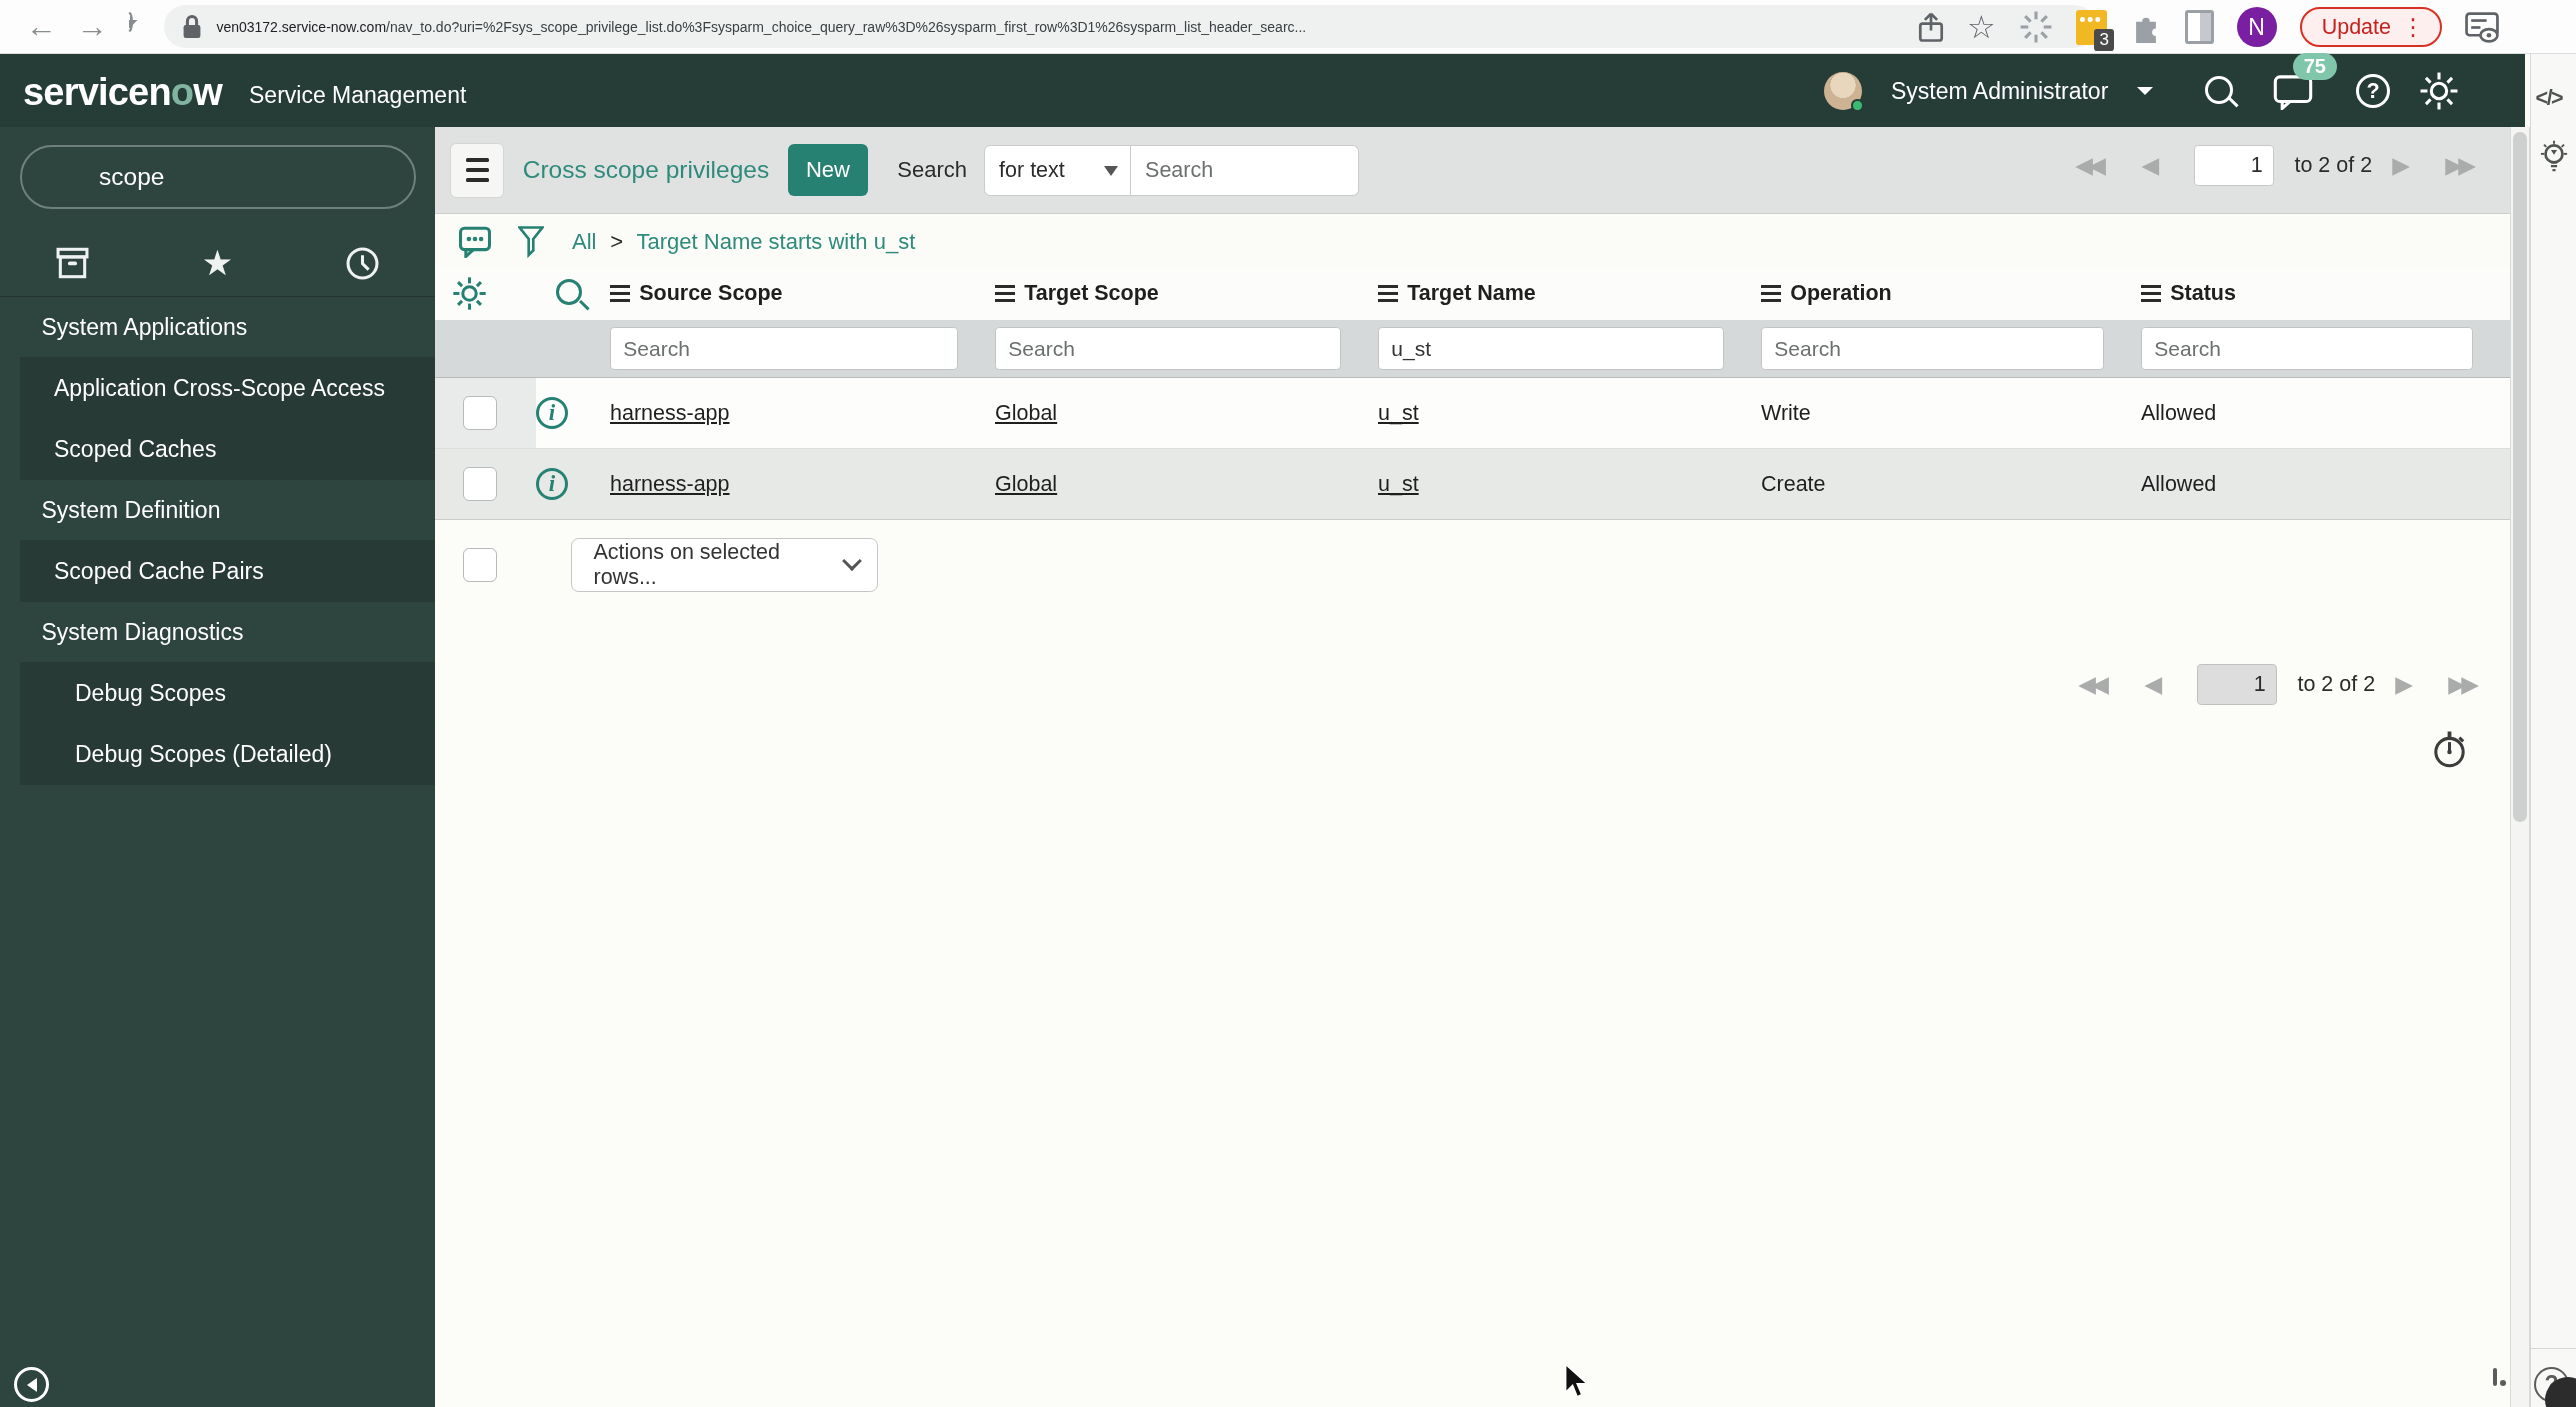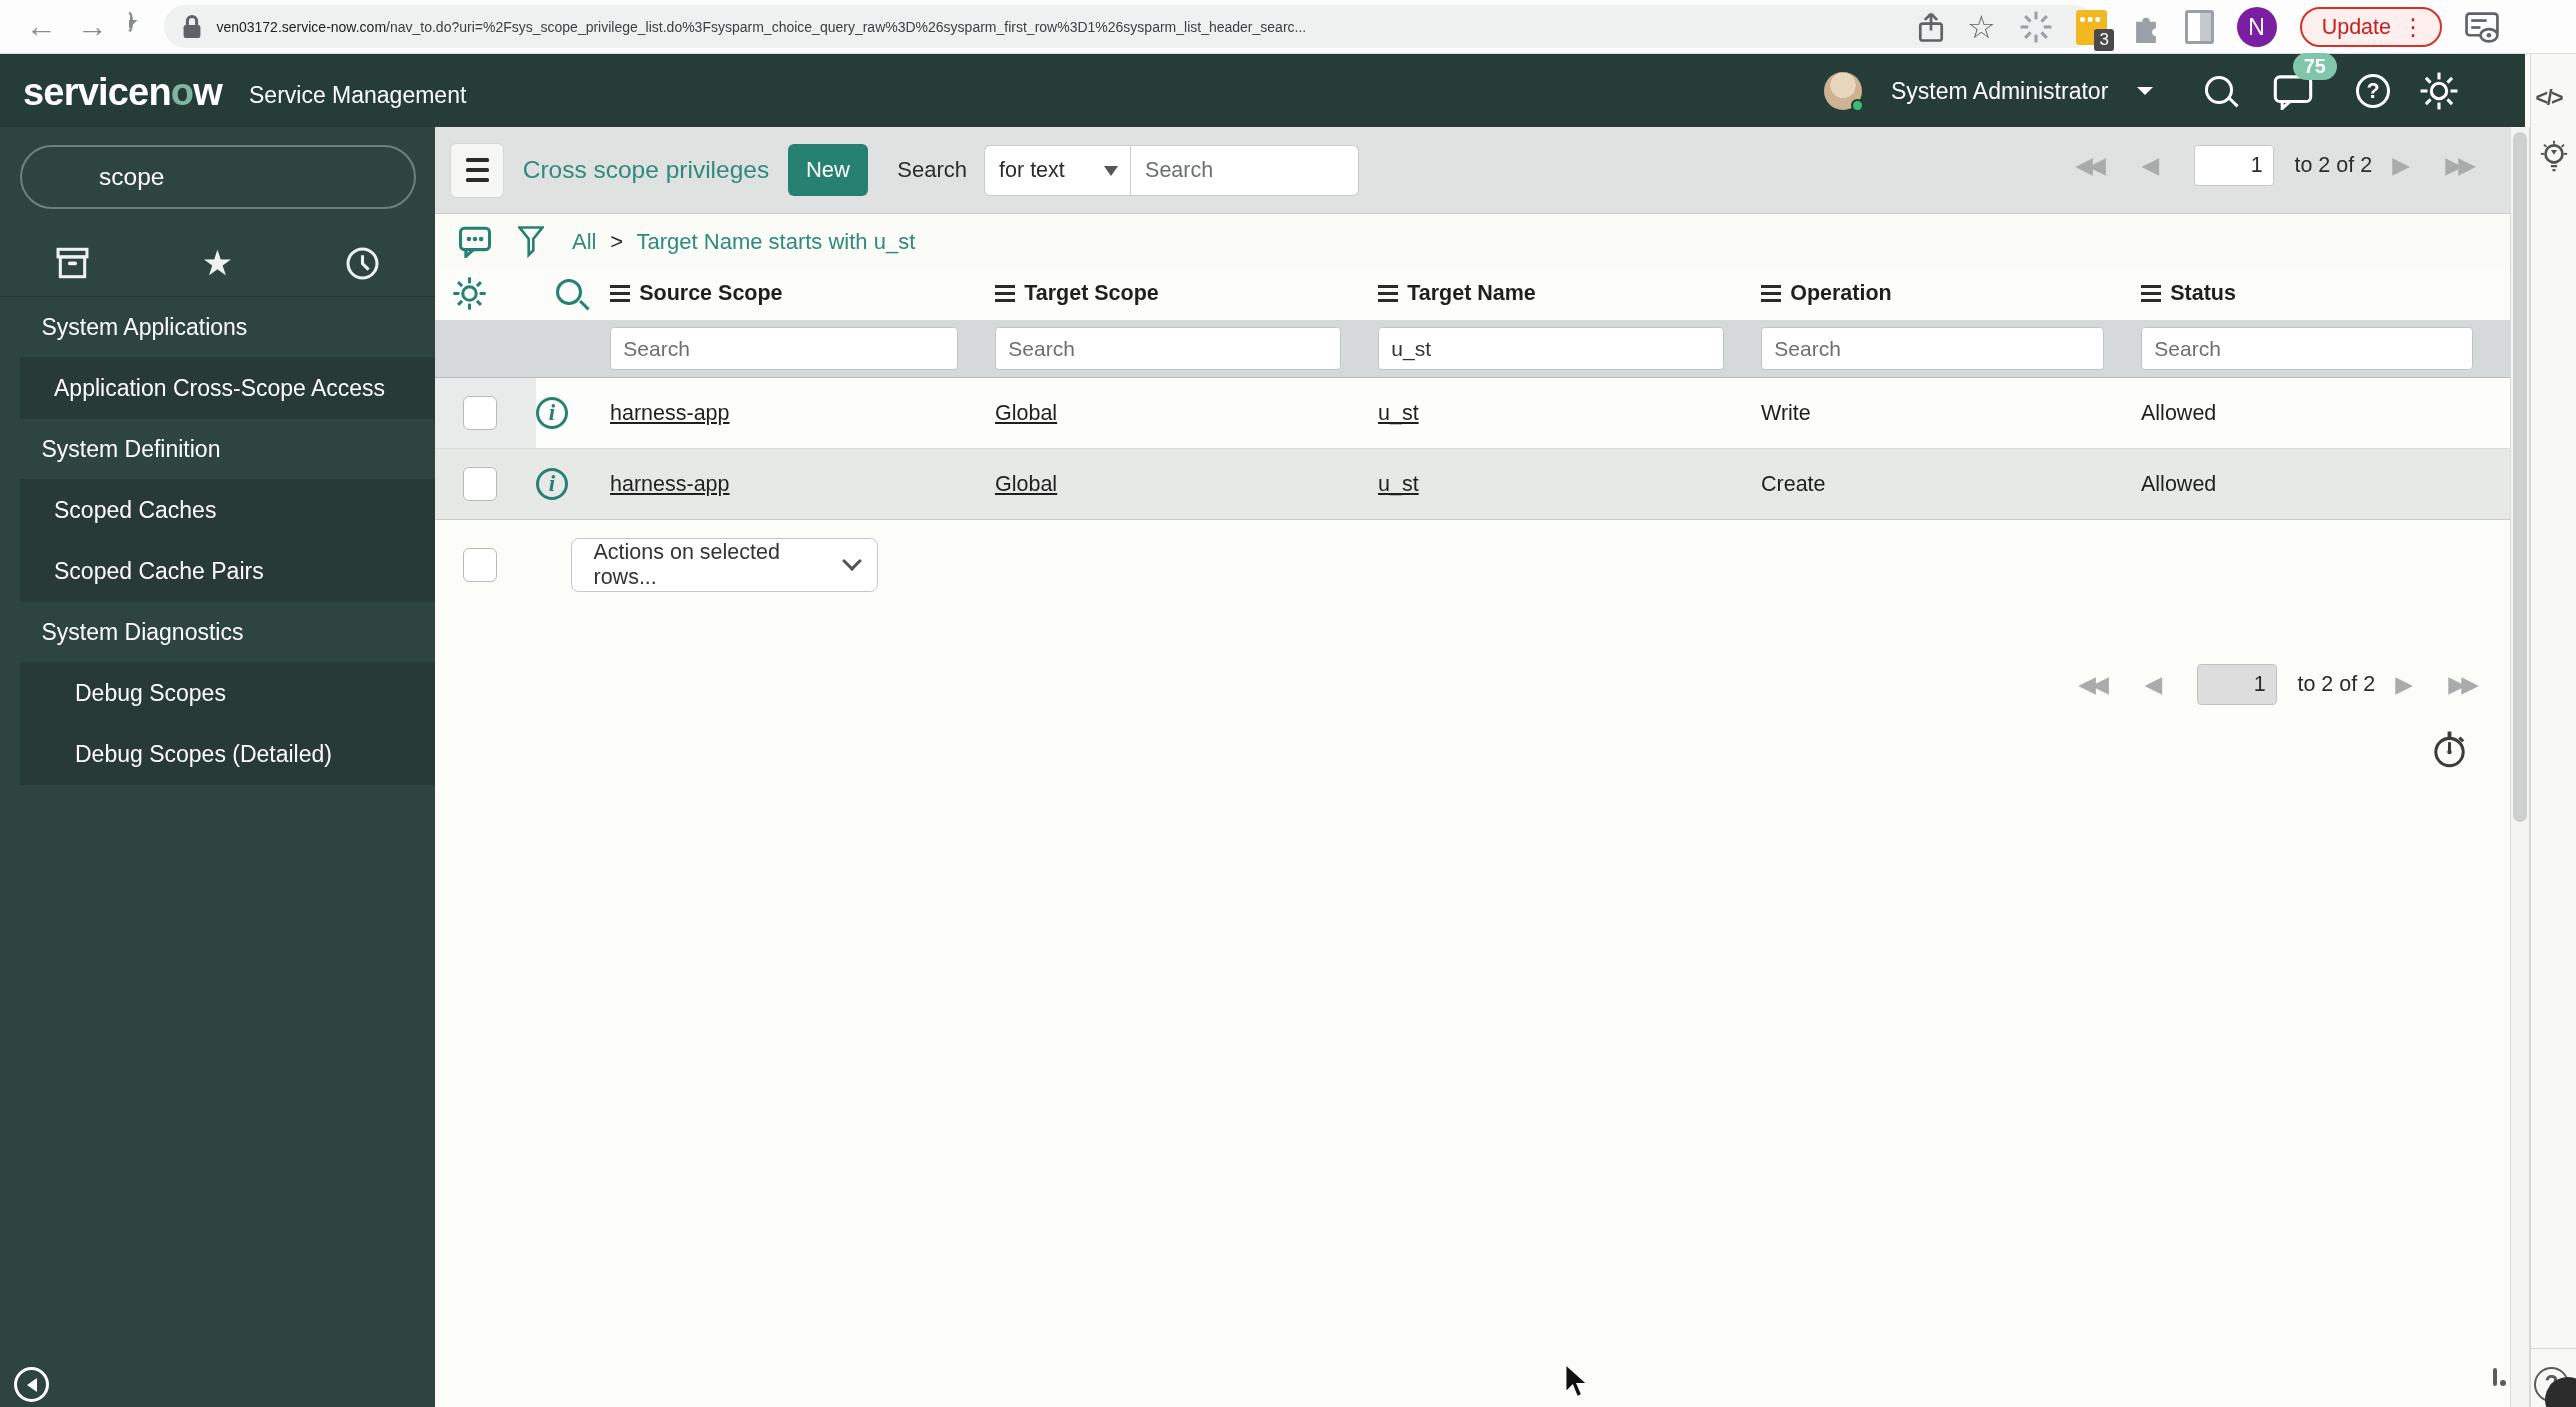--- a/index.html
+++ b/index.html
@@ -316,25 +316,25 @@
     </span>
   </div>
 
   <div class="nav-list">
     <div class="nav-row hdr">
         <span>System Applications</span>
       </div>
     <div class="nav-row item">
         <span>Application Cross-Scope Access</span>
       </div>
+    <div class="nav-row item">
+        <span>Scoped Caches</span>
+      </div>
     <div class="nav-row hdr">
         <span>System Definition</span>
-      </div>
-    <div class="nav-row item">
-        <span>Scoped Caches</span>
       </div>
     <div class="nav-row item">
         <span>Scoped Cache Pairs</span>
       </div>
     <div class="nav-row hdr">
         <span>System Diagnostics</span>
       </div>
     <div class="nav-row sub">
         <span>Debug Scopes</span>
       </div>

